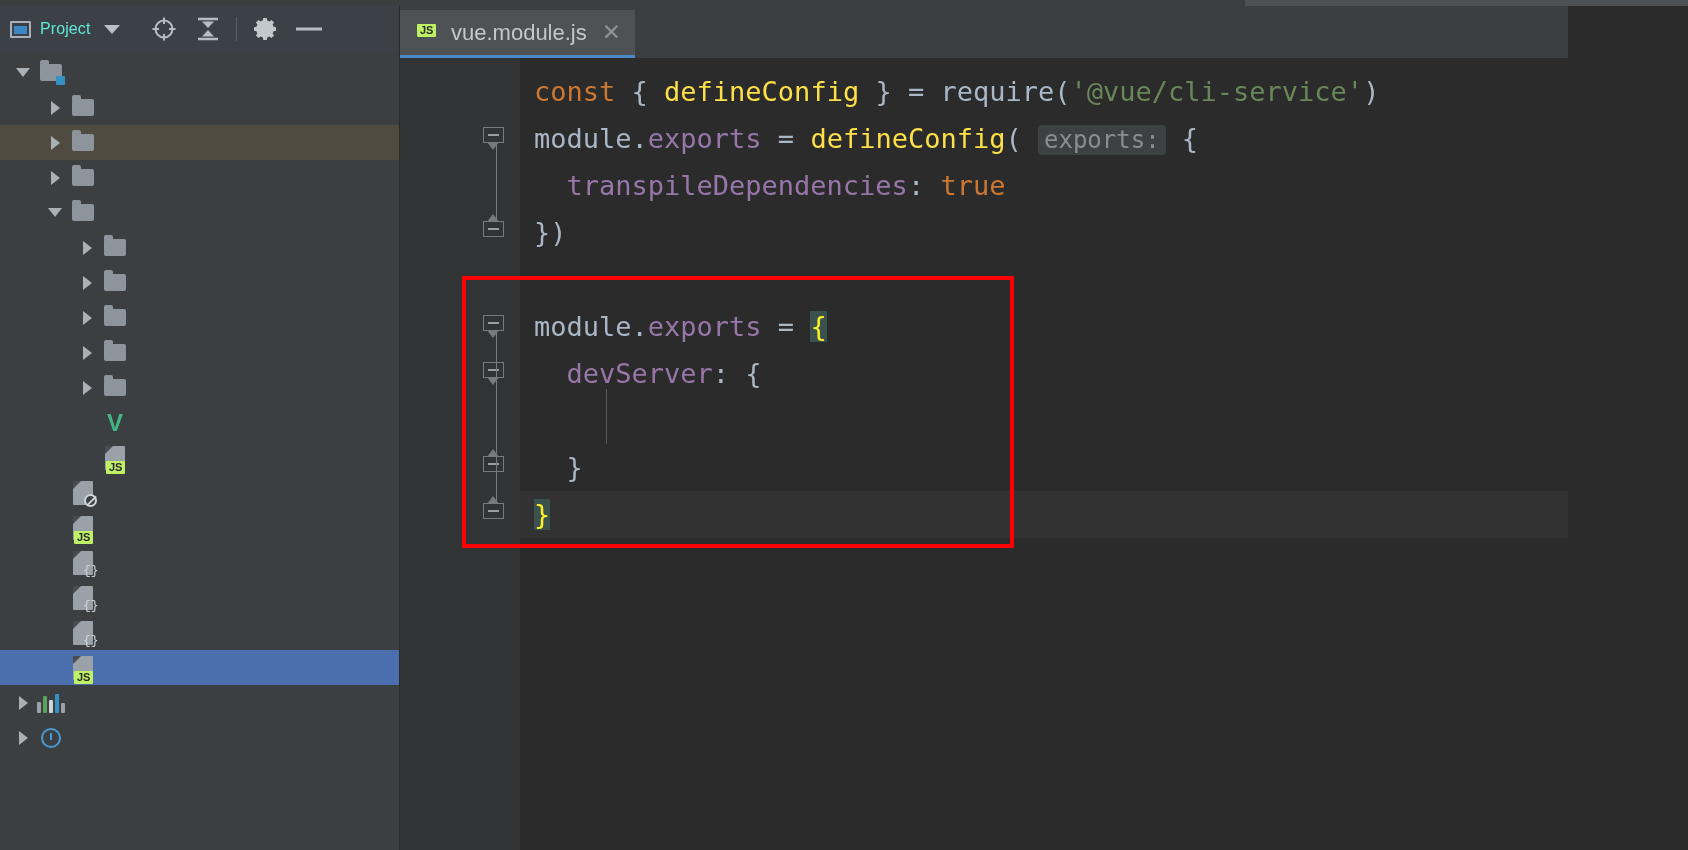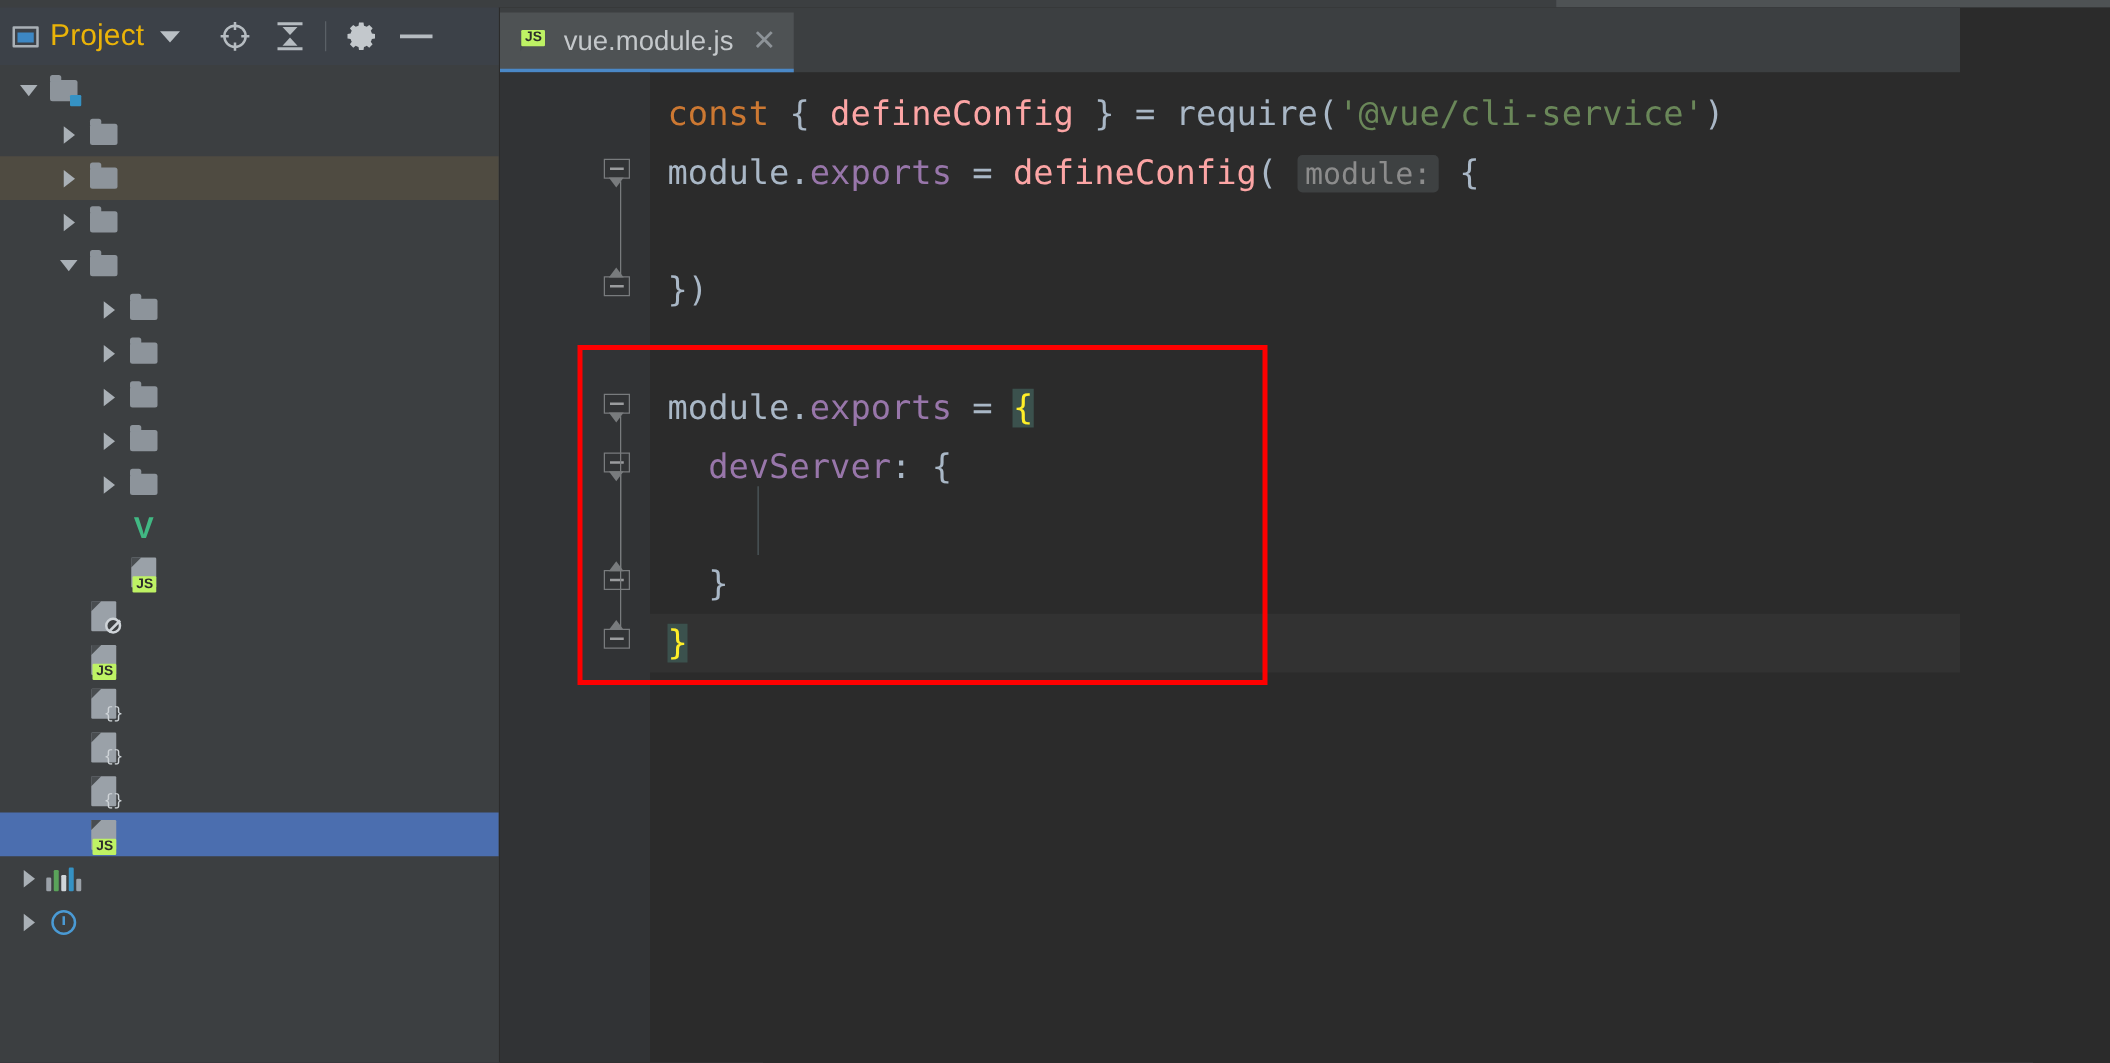--- a/index.html
+++ b/index.html
@@ -56,22 +56,22 @@
     padding: 0 6px 0 10px;
     gap: 0px;
   }
   .sb-title-group {
     display: flex;
     align-items: center;
     gap: 9px;
     cursor: default;
   }
   .sb-title {
-    color: #eab308;
-    font-size: 24px;
+    color: #5eead4;
+    font-size: 16px;
     letter-spacing: .1px;
   }
   .win-icon {
     width: 21px; height: 17px;
     border: 2px solid #a9b0b6;
     border-radius: 1px;
     position: relative;
     background: #3c4148;
   }
   .win-icon::after {
@@ -384,21 +384,21 @@
   }
   .cline.caret { background: #323232; }
   .indent-guide {
     position: absolute;
     width: 1px;
     background: #4f5b5f;
   }
 
   
   .kw   { color: #cc7832; }
-  .fn   { color: #fca5a5; }
+  .fn   { color: #fde047; }
   .prop { color: #9876aa; }
   .str  { color: #6a8759; }
   .num  { color: #6897bb; }
   .punc { color: #a9b7c6; }
   .cmt  { color: #808080; }
   .hint {
     background: #3e4142;
     color: #8c8c8c;
     border-radius: 4px;
     padding: 1px 6px;
@@ -736,21 +736,22 @@
             <div class="lnum" style="top: 151px;"></div>
             <div class="lnum" style="top: 198px;"></div>
             <div class="lnum" style="top: 245px;"></div>
             <div class="lnum" style="top: 292px;"></div>
             <div class="lnum" style="top: 339px;"></div>
             <div class="lnum" style="top: 386px;"></div>
             <div class="lnum" style="top: 433px;"></div>
           </div>
         <div class="code" id="code">
             <div class="cline" style="top: 10px;"><span class="kw">const</span><span class="punc"> </span><span class="punc">{</span><span class="punc"> </span><span class="fn">defineConfig</span><span class="punc"> </span><span class="punc">}</span><span class="punc"> = </span><span class="punc">require</span><span class="punc">(</span><span class="str">'@vue/cli-service'</span><span class="punc">)</span></div>
-            <div class="cline" style="top: 57px;"><span class="punc">module</span><span class="punc">.</span><span class="prop">exports</span><span class="punc"> = </span><span class="fn">defineConfig</span><span class="punc">(</span><span class="punc"> </span><span class="hint">module:</span><span class="punc"> </span><span class="punc">{</span></div>
+            <div class="cline" style="top: 57px;"><span class="punc">module</span><span class="punc">.</span><span class="prop">exports</span><span class="punc"> = </span><span class="fn">defineConfig</span><span class="punc">(</span><span class="punc"> </span><span class="hint">exports:</span><span class="punc"> </span><span class="punc">{</span></div>
+            <div class="cline" style="top: 104px;"><span class="punc">  </span><span class="prop">transpileDependencies</span><span class="punc">: </span><span class="kw">true</span></div>
             <div class="cline" style="top: 151px;"><span class="punc">})</span></div>
             <div class="cline" style="top: 198px;"><span class="punc"></span></div>
             <div class="cline" style="top: 245px;"><span class="punc">module</span><span class="punc">.</span><span class="prop">exports</span><span class="punc"> = </span><span class="bracehl">{</span></div>
             <div class="cline" style="top: 292px;"><span class="punc">  </span><span class="prop">devServer</span><span class="punc">: </span><span class="punc">{</span></div>
             <div class="cline" style="top: 386px;"><span class="punc">  </span><span class="punc">}</span></div>
             <div class="cline caret" style="top: 433px;"><span class="bracehl">}</span></div>
             <div class="indent-guide" style="left: 86px; top: 331px; height: 55px;"></div>
           </div>
         <div class="redbox" id="redbox" style="left: 62px; top: 218px; width: 552px; height: 272px; border-color: rgb(254, 0, 0);"></div>
       </div>

